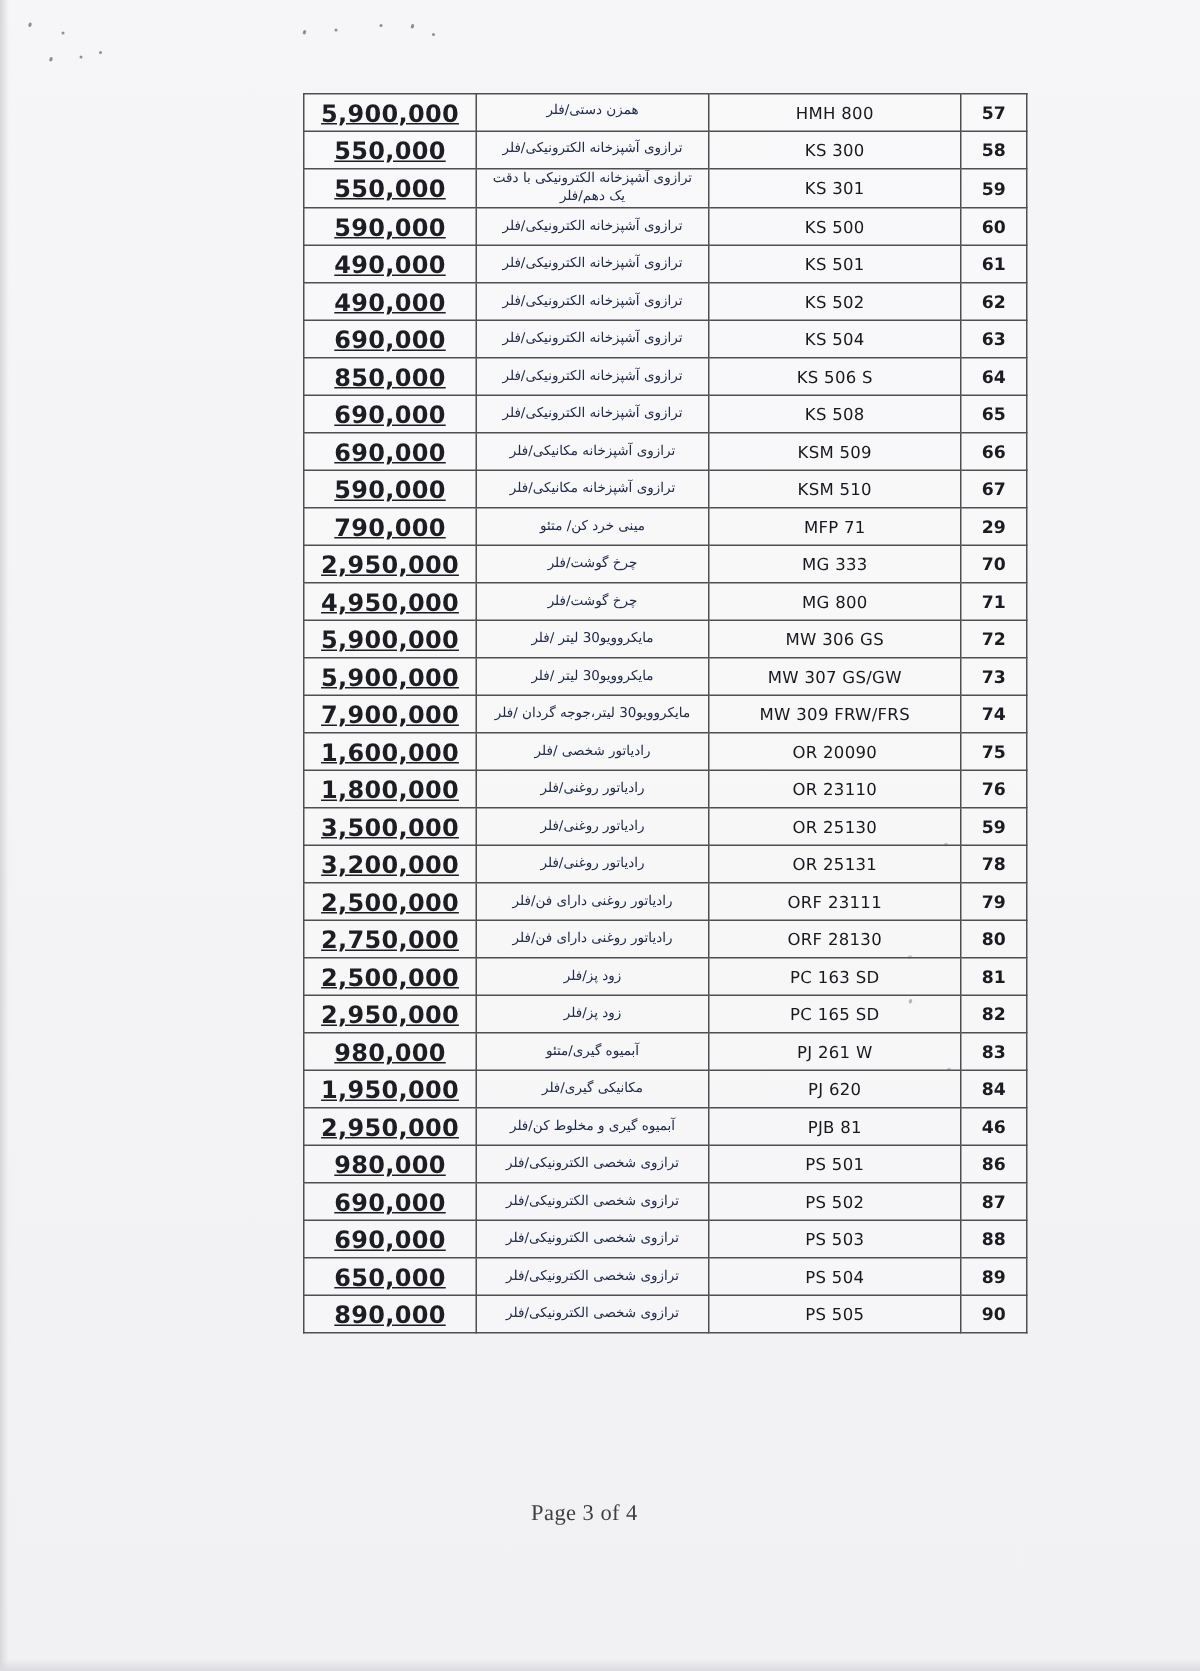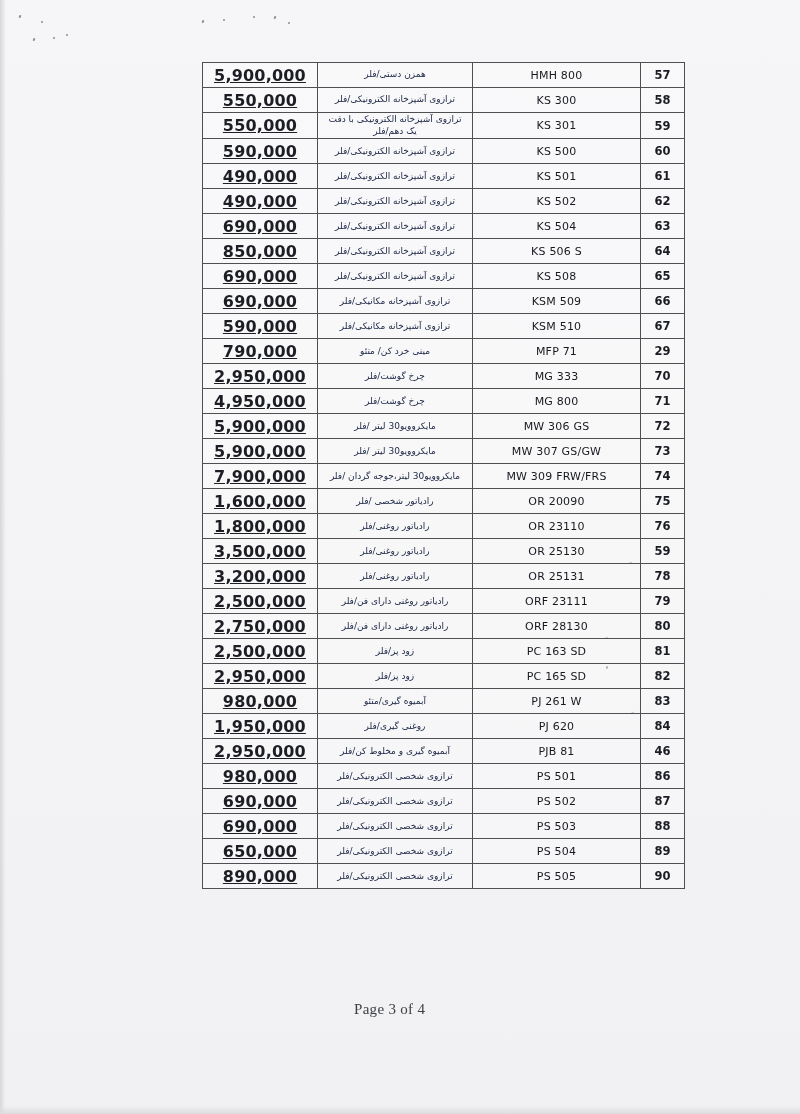--- a/index.html
+++ b/index.html
@@ -273,21 +273,21 @@
     <td class="no-cell">82</td>
   </tr>
         <tr>
     <td class="price-cell">980,000</td>
     <td class="desc-cell">آبمیوه گیری/متئو</td>
     <td class="model-cell">PJ 261 W</td>
     <td class="no-cell">83</td>
   </tr>
         <tr>
     <td class="price-cell">1,950,000</td>
-    <td class="desc-cell">روغنی گیری/فلر</td>
+    <td class="desc-cell">مکانیکی گیری/فلر</td>
     <td class="model-cell">PJ 620</td>
     <td class="no-cell">84</td>
   </tr>
         <tr>
     <td class="price-cell">2,950,000</td>
     <td class="desc-cell">آبمیوه گیری و مخلوط کن/فلر</td>
     <td class="model-cell">PJB 81</td>
     <td class="no-cell">46</td>
   </tr>
         <tr>

